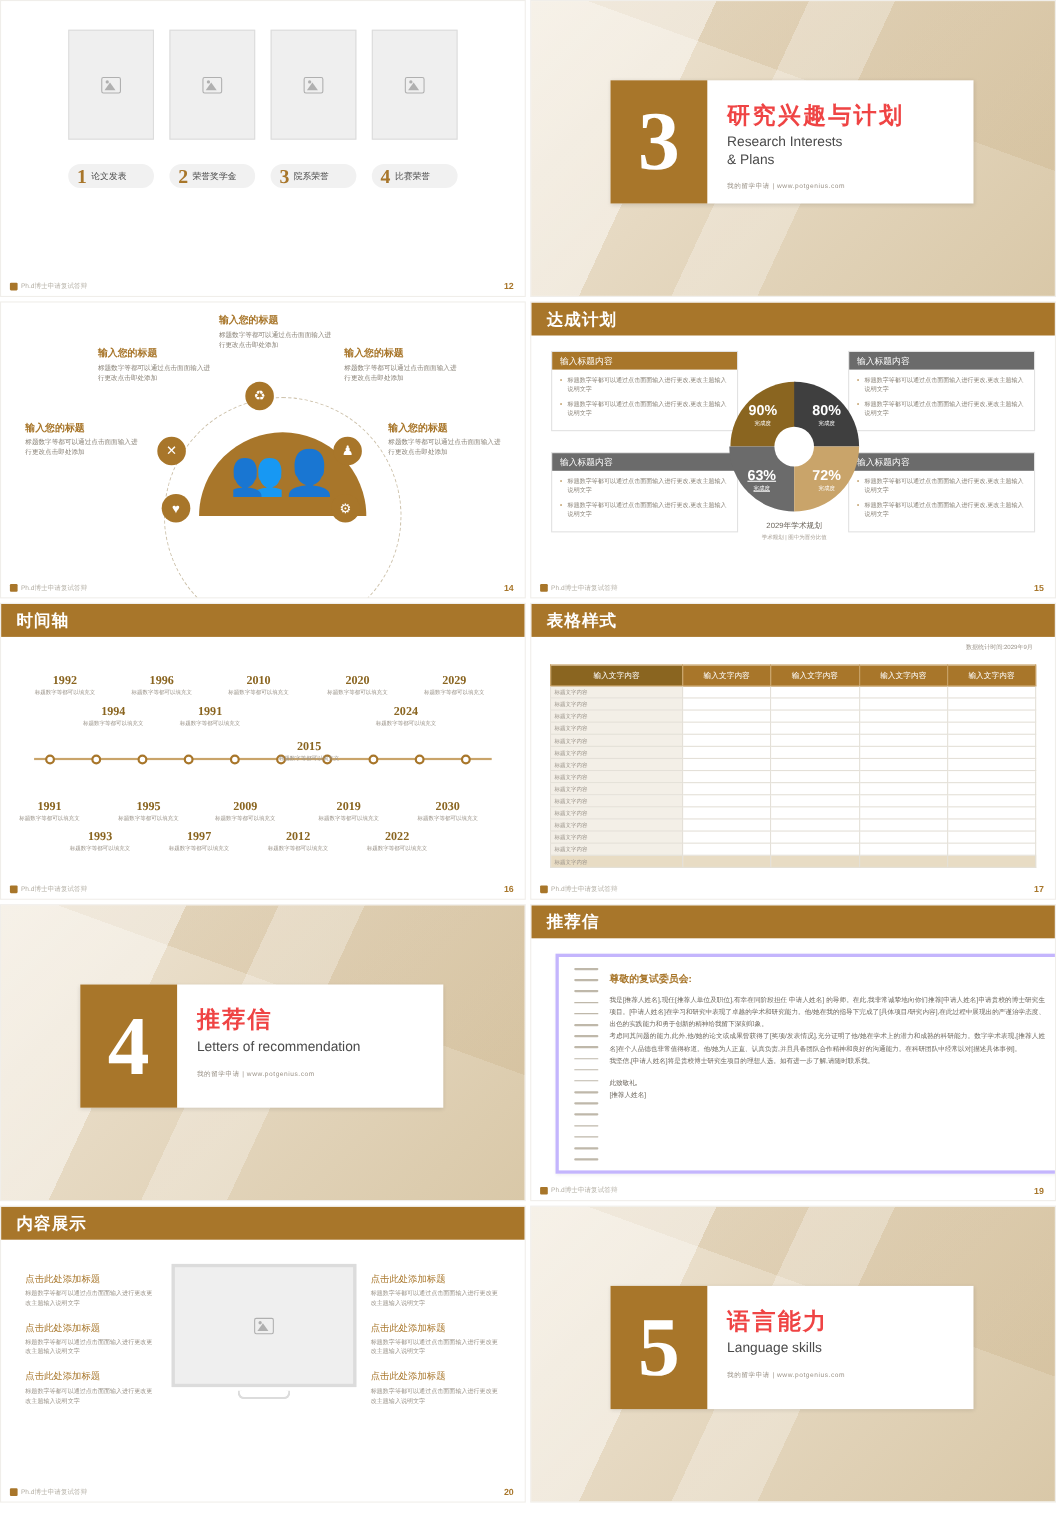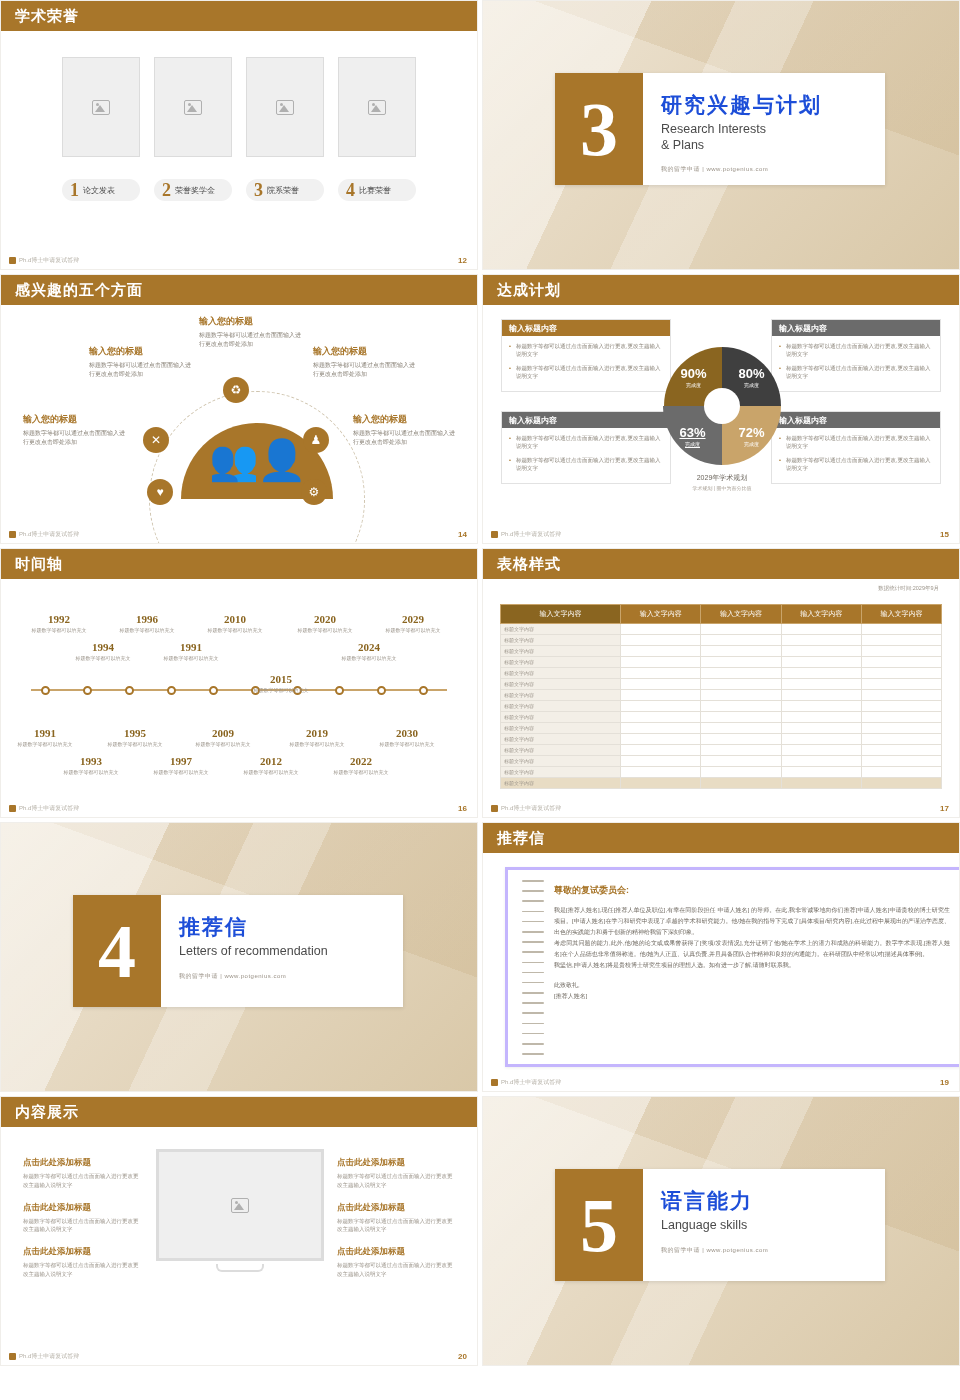--- a/index.html
+++ b/index.html
@@ -61,21 +61,21 @@
     background: #fff;
     box-shadow: 0 1px 4px rgba(0,0,0,.12);
     display: flex; align-items: stretch;
   }
   .div-num {
     width: 88px; background: #a8762a; color: #fff;
     font-size: 76px; font-weight: bold; line-height: 112px;
     text-align: center; font-family: "Liberation Serif", serif;
   }
   .div-txt { padding: 18px 0 0 18px; }
-  .div-cn { font-size: 21px; color: #1d4ed8; font-weight: bold; letter-spacing: 2px; }
+  .div-cn { font-size: 21px; color: #ef4444; font-weight: bold; letter-spacing: 2px; }
   .div-en { font-size: 12.5px; color: #4a4a4a; margin-top: 3px; line-height: 1.25; }
   .div-sub { font-size: 6px; color: #9a9287; margin-top: 12px; letter-spacing: .5px; }
 
   
   .honor-wrap { display:flex; justify-content:center; gap:14px; margin-top:26px; }
   .honor-card { width: 78px; }
   .honor-img {
     height: 100px; background:#efefef; border:1px solid #dcdcdc;
     display:flex; align-items:center; justify-content:center;
   }
@@ -101,21 +101,21 @@
     position:absolute; width:26px; height:26px; border-radius:50%;
     background:#a8762a; color:#fff; font-size:12px;
     display:flex; align-items:center; justify-content:center;
   }
   .fblk { position:absolute; width:104px; }
   .fblk h4 { font-size:9px; color:#a8762a; margin-bottom:3px; }
   .fblk p { font-size:6px; color:#8a8378; line-height:1.5; }
 
   
   .plan-box { border:1px solid #e2e2e2; width:170px; }
-  .plan-box .ph { height:16px; color:#fff; font-size:8px; display:flex; align-items:center; padding-left:7px;font-weight:bold; }
+  .plan-box .ph { height:16px; color:#fff; font-size:8px; display:flex; align-items:center; padding-left:7px; }
   .plan-box .pb { padding:6px 7px; }
   .plan-box li { font-size:5.5px; color:#8a8378; line-height:1.5; list-style:none; position:relative; padding-left:7px; margin-bottom:5px;}
   .plan-box li:before{content:"•";position:absolute;left:0;color:#a8762a;}
   .donut { position:relative; width:118px; height:118px; }
   .q { position:absolute; width:59px; height:59px; display:flex; flex-direction:column; align-items:center; justify-content:center; color:#fff; }
   .q b { font-size:13px; }
   .q span { font-size:5px; margin-top:1px; }
 
   
   .tl-line { position:absolute; left:30px; right:30px; top:140px; height:2px; background:#c9a46a; }
@@ -143,37 +143,34 @@
     padding:14px 18px 10px 46px;
   }
   .spiral { position:absolute; left:14px; top:10px; width:24px; height:180px; }
   .spiral i { display:block; width:22px; height:1.6px; background:#bfb8aa; border-radius:1px; margin-bottom:8.6px; }
   .letter h5 { font-size:9px; color:#a8762a; font-weight:bold; margin-bottom:8px; }
   .letter p { font-size:6px; color:#6d675e; line-height:1.85; text-align:justify; }
   .letter .sign { margin-top:8px; font-size:6px; color:#6d675e; line-height:1.9; }
 
   
   .cd-col { width:118px; }
-  .cd-col h4 { font-size:8.5px; color:#a8762a; font-weight:bold; margin-bottom:3px; }
+  .cd-col h4 { font-size:8.5px; color:#a8762a; font-weight:normal; margin-bottom:3px; }
   .cd-col p { font-size:5.5px; color:#9b948a; line-height:1.6; margin-bottom:12px; }
   .tv {
     position:absolute; left:155px; top:52px; width:168px; height:112px;
     background:#efefef; border:3px solid #dcdcdc; display:flex; align-items:center; justify-content:center;
   }
   .tv-stand { position:absolute; left:215px; top:167px; width:48px; height:8px; border:2px solid #dcdcdc; border-top:none; border-radius:0 0 6px 6px; }
 </style>
 </head>
 <body>
 
 <div class="grid">
 
   <div class="slide">
-    <div class="hdr">
-      <span>学术荣誉</span>
-    </div>
     <div class="honor-wrap">
       <div class="honor-card">
         <div class="honor-img">
             <span class="ph-icon"></span>
           </div>
         <div class="honor-lbl">
           <span class="n">1</span>
           <span class="t">论文发表</span>
         </div>
       </div>
@@ -222,23 +219,20 @@
         <div class="div-en">
           <div>Research Interests</div>
           <div>&amp; Plans</div>
         </div>
         <div class="div-sub">我的留学申请 | www.potgenius.com</div>
       </div>
     </div>
   </div>
 
   <div class="slide">
-    <div class="hdr">
-      <span>感兴趣的五个方面</span>
-    </div>
     <div class="fan">
       <div class="dotline" style="left:148px;top:86px;width:216px;height:216px;"></div>
       <div class="arc"></div>
       <div class="people">👥👤</div>
 
       <div class="circ-ico" style="left:142px;top:122px;">✕</div>
       <div class="circ-ico" style="left:222px;top:72px;">♻</div>
       <div class="circ-ico" style="left:302px;top:122px;">♟</div>
       <div class="circ-ico" style="left:146px;top:174px;">♥</div>
       <div class="circ-ico" style="left:300px;top:174px;">⚙</div>

